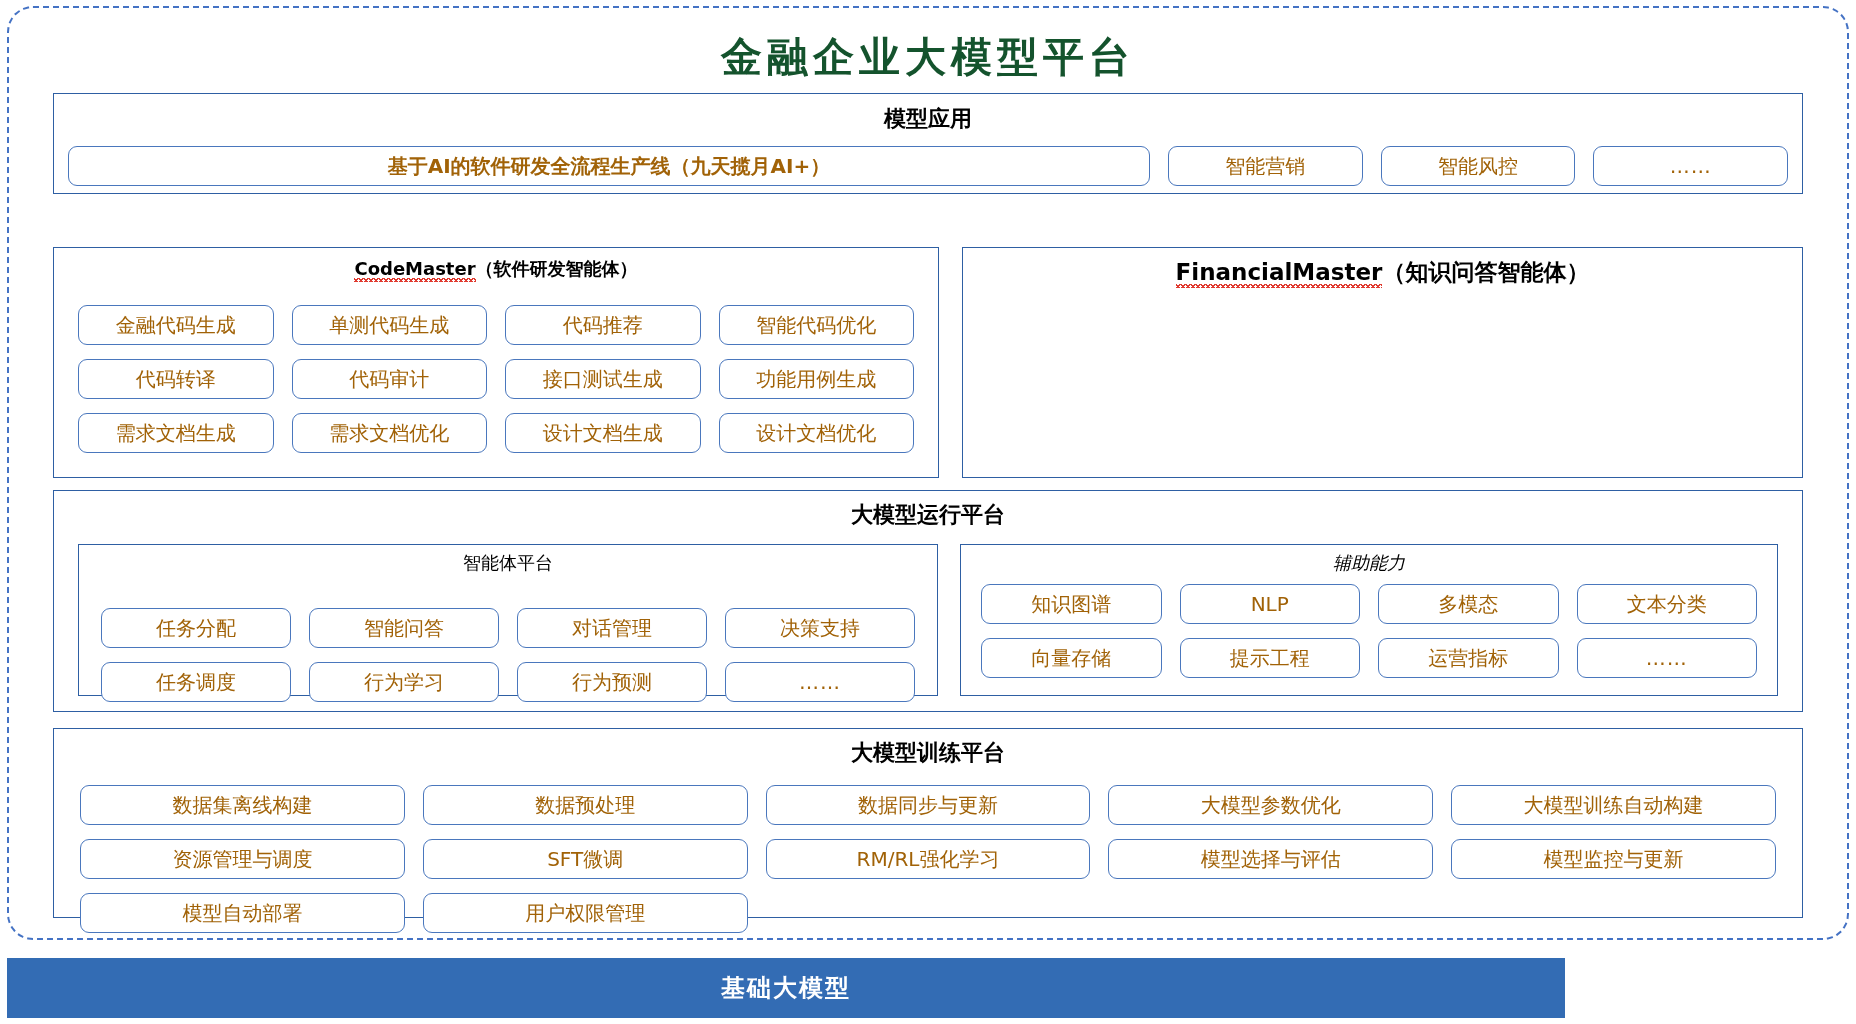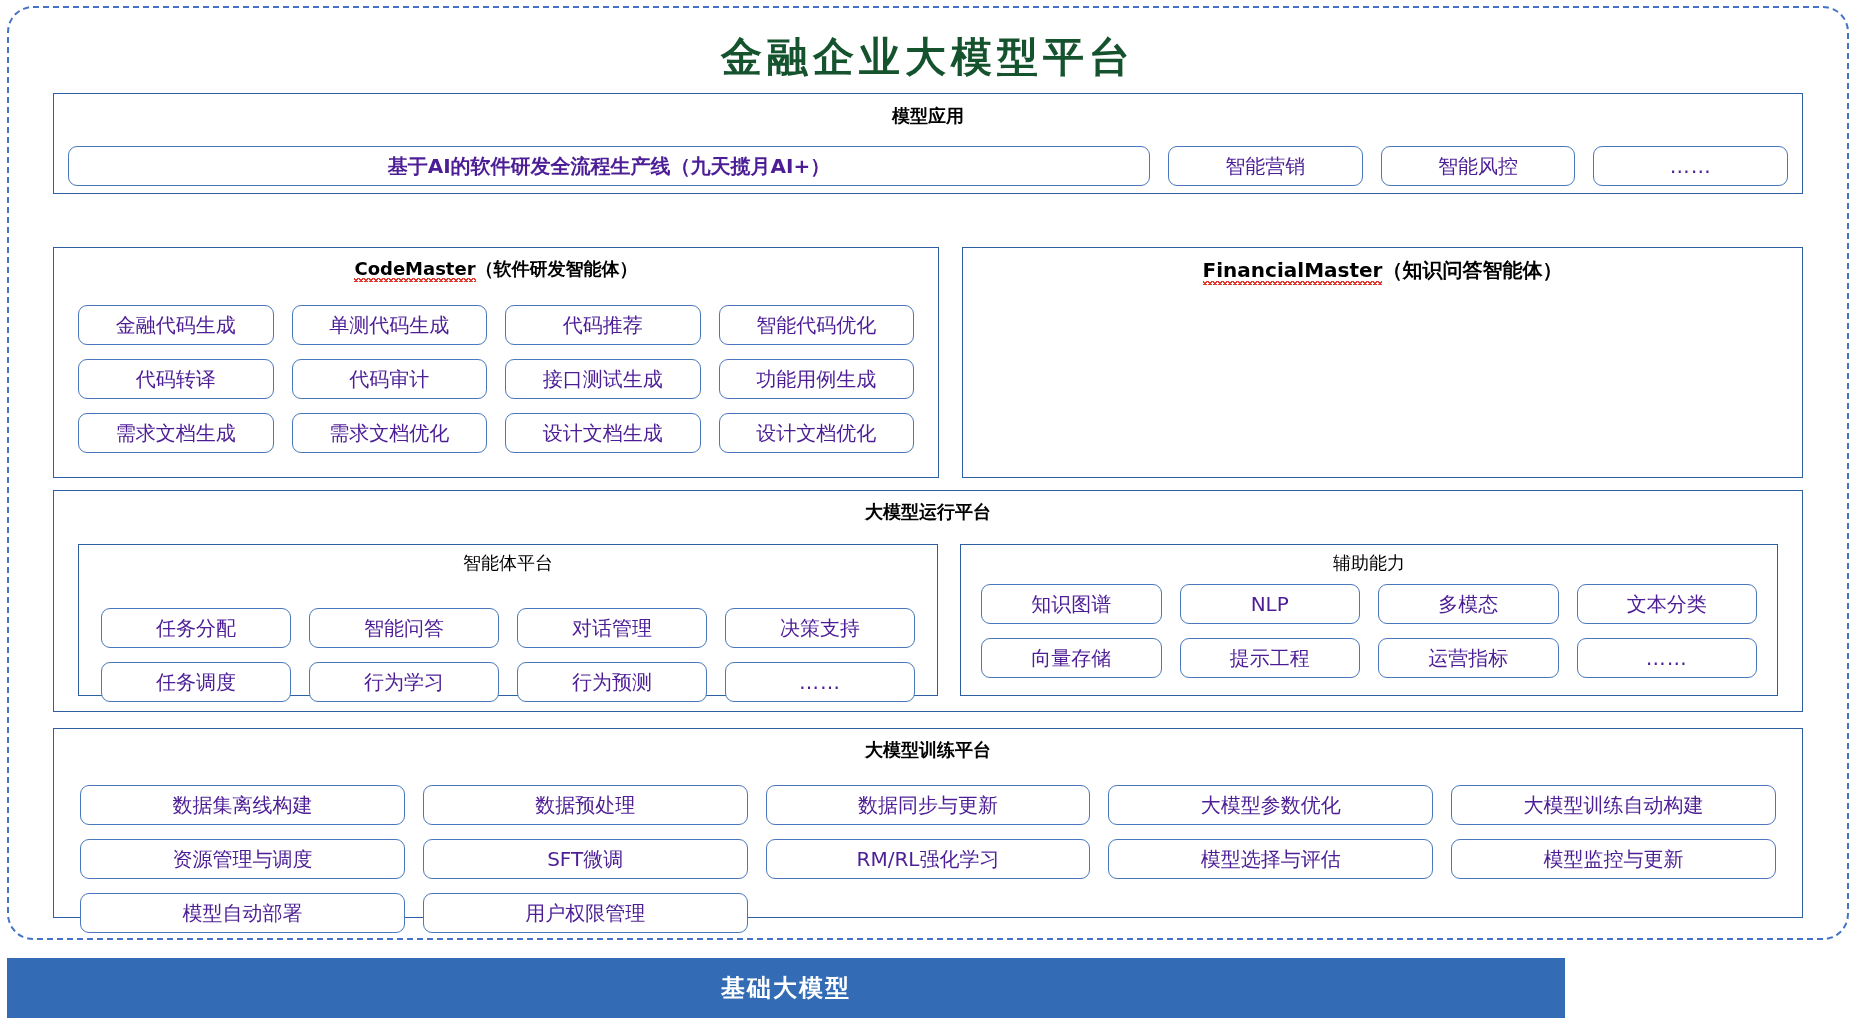--- a/index.html
+++ b/index.html
@@ -31,21 +31,21 @@
   
   .panel {
     position:absolute;
     border:1.5px solid #2e5fa3;
     background:#ffffff;
   }
   .panel-title {
     text-align:center;
     font-weight:bold;
     color:#000;
-    font-size:18px;
+    font-size:22px;
     font-family:"DejaVu Sans","Liberation Sans",sans-serif;
   }
   .panel-title.sub {
     font-weight:normal;
     font-size:18px;
   }
   .spell { position:relative; display:inline-block; }
   .spell::after {
     content:"";
     position:absolute; left:0; right:0; bottom:-3px; height:4px;
@@ -55,21 +55,21 @@
     background-size:5px 5px;
     background-repeat:repeat-x;
   }
 
   
   .chip {
     border:1.3px solid #4a77bd;
     border-radius:9px;
     background:#ffffff;
     display:flex; align-items:center; justify-content:center;
-    font-size:20px; color:#4c1d95; white-space:nowrap;
+    font-size:20px; color:#a16207; white-space:nowrap;
     font-family:"DejaVu Sans","Liberation Sans",sans-serif;
     height:40px;
   }
   .chip.dots { letter-spacing:1px; }
   .chip.bold { font-weight:bold; font-size:20px; }
 
   .grid4 {
     display:grid;
     grid-template-columns:repeat(4,1fr);
     gap:14px 18px;
@@ -125,21 +125,21 @@
       <div class="chip">接口测试生成</div>
       <div class="chip">功能用例生成</div>
       <div class="chip">需求文档生成</div>
       <div class="chip">需求文档优化</div>
       <div class="chip">设计文档生成</div>
       <div class="chip">设计文档优化</div>
     </div>
   </div>
 
   <div class="panel" style="left:962px; top:247px; width:841px; height:231px;">
-    <div class="panel-title" style="margin-top:9px; font-size:20px;">
+    <div class="panel-title" style="margin-top:9px; font-size:23px;">
       <span class="spell">FinancialMaster</span><span>（知识问答智能体）</span>
     </div>
   </div>
 
   <div class="panel" style="left:53px; top:490px; width:1750px; height:222px;">
     <div class="panel-title" style="margin-top:9px;">大模型运行平台</div>
 
     <div class="panel" style="left:24px; top:53px; width:860px; height:152px;">
       <div class="panel-title sub" style="margin-top:6px;">智能体平台</div>
       <div class="grid4" style="position:absolute; left:22px; right:22px; top:39px;margin-top:24px;">
@@ -148,21 +148,21 @@
         <div class="chip">对话管理</div>
         <div class="chip">决策支持</div>
         <div class="chip">任务调度</div>
         <div class="chip">行为学习</div>
         <div class="chip">行为预测</div>
         <div class="chip dots">……</div>
       </div>
     </div>
 
     <div class="panel" style="left:906px; top:53px; width:818px; height:152px;">
-      <div class="panel-title sub" style="margin-top:6px;">辅助能力</div>
+      <div class="panel-title sub" style="margin-top:6px;font-style:italic;">辅助能力</div>
       <div class="grid4" style="position:absolute; left:20px; right:20px; top:39px;">
         <div class="chip">知识图谱</div>
         <div class="chip">NLP</div>
         <div class="chip">多模态</div>
         <div class="chip">文本分类</div>
         <div class="chip">向量存储</div>
         <div class="chip">提示工程</div>
         <div class="chip">运营指标</div>
         <div class="chip dots">……</div>
       </div>

